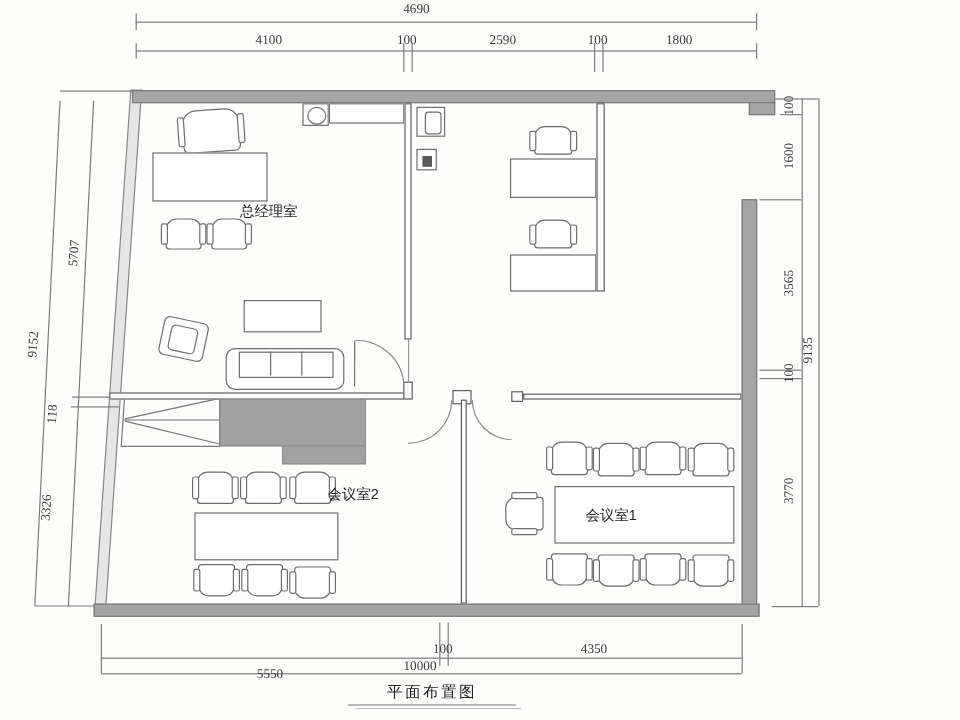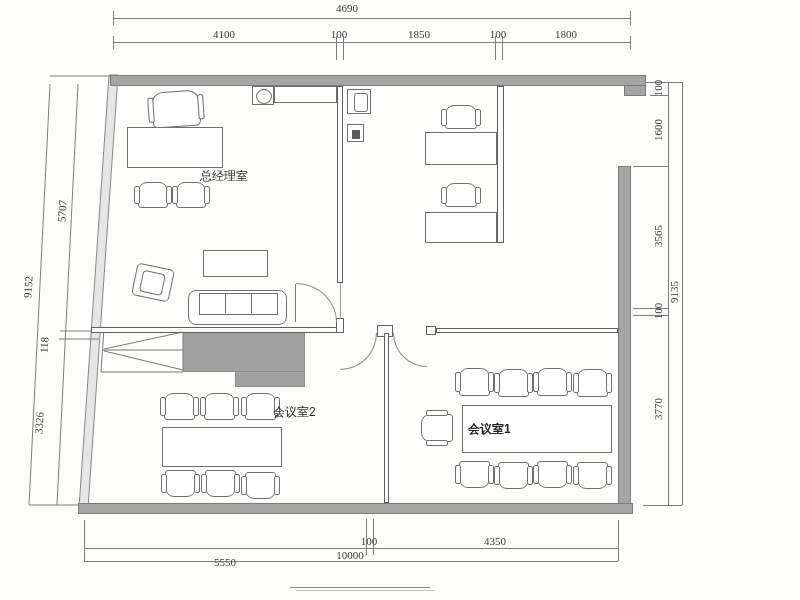--- a/index.html
+++ b/index.html
@@ -139,37 +139,37 @@
   <div class="chair up" style="left:577px;top:369px;width:31px;height:28px;"></div>
   <div class="chair left" style="left:421px;top:414px;width:32px;height:28px;"></div>
   <div class="box" style="left:462px;top:405px;width:150px;height:48px;"></div>
   <div class="chair down" style="left:459px;top:461px;width:31px;height:27px;"></div>
   <div class="chair down" style="left:498px;top:462px;width:31px;height:27px;"></div>
   <div class="chair down" style="left:537px;top:461px;width:31px;height:27px;"></div>
   <div class="chair down" style="left:577px;top:462px;width:31px;height:27px;"></div>
 
   <div class="cn" style="left:200px;top:168px;">总经理室</div>
   <div class="cn" style="left:273px;top:404px;">会议室2</div>
-  <div class="cn" style="left:468px;top:421px;font-weight:bold;">会议室1</div>
+  <div class="cn" style="left:488px;top:421px;">会议室1</div>
 
   <div class="hline" style="left:113px;top:18px;width:517px;"></div>
   <div class="vline" style="left:113px;top:11px;height:14px;"></div>
   <div class="vline" style="left:630px;top:11px;height:14px;"></div>
   <div class="lbl" style="left:317px;top:2px;width:60px;">4690</div>
 
   <div class="hline" style="left:113px;top:42px;width:517px;"></div>
   <div class="vline" style="left:113px;top:36px;height:13px;"></div>
   <div class="vline" style="left:336px;top:36px;height:24px;"></div>
   <div class="vline" style="left:343px;top:36px;height:24px;"></div>
   <div class="vline" style="left:495px;top:36px;height:24px;"></div>
   <div class="vline" style="left:502px;top:36px;height:24px;"></div>
   <div class="vline" style="left:630px;top:36px;height:13px;"></div>
   <div class="lbl" style="left:194px;top:28px;width:60px;">4100</div>
   <div class="lbl" style="left:324px;top:28px;width:30px;">100</div>
-  <div class="lbl" style="left:389px;top:28px;width:60px;">1850</div>
+  <div class="lbl" style="left:389px;top:28px;width:60px;">2590</div>
   <div class="lbl" style="left:483px;top:28px;width:30px;">100</div>
   <div class="lbl" style="left:536px;top:28px;width:60px;">1800</div>
 
   <div class="hline" style="left:84px;top:548px;width:534px;"></div>
   <div class="hline" style="left:84px;top:561px;width:534px;"></div>
   <div class="vline" style="left:84px;top:520px;height:41px;"></div>
   <div class="vline" style="left:618px;top:520px;height:41px;"></div>
   <div class="vline" style="left:366px;top:519px;height:36px;"></div>
   <div class="vline" style="left:373px;top:519px;height:36px;"></div>
   <div class="lbl" style="left:195px;top:556px;width:60px;">5550</div>
@@ -190,17 +190,18 @@
   <div class="lbl vlbl" style="left:638px;top:230px;width:40px;">3565</div>
   <div class="lbl vlbl" style="left:638px;top:305px;width:40px;">100</div>
   <div class="lbl vlbl" style="left:638px;top:403px;width:40px;">3770</div>
   <div class="lbl vlbl" style="left:654px;top:286px;width:40px;">9135</div>
 
   <div class="lbl slbl" style="left:42px;top:205px;width:40px;">5707</div>
   <div class="lbl slbl" style="left:24px;top:339px;width:40px;">118</div>
   <div class="lbl slbl" style="left:19px;top:417px;width:40px;">3326</div>
   <div class="lbl slbl" style="left:8px;top:281px;width:40px;">9152</div>
 
+  <div class="cn" style="left:290px;top:568px;width:140px;text-align:center;font-size:13px;letter-spacing:2px;">平面布置图</div>
   <div class="hline" style="left:290px;top:587px;width:140px;background:#8a8a8a;"></div>
   <div class="hline" style="left:296px;top:590px;width:138px;background:#c0c0c0;"></div>
 
 
 </div>
 
 </body></html>

